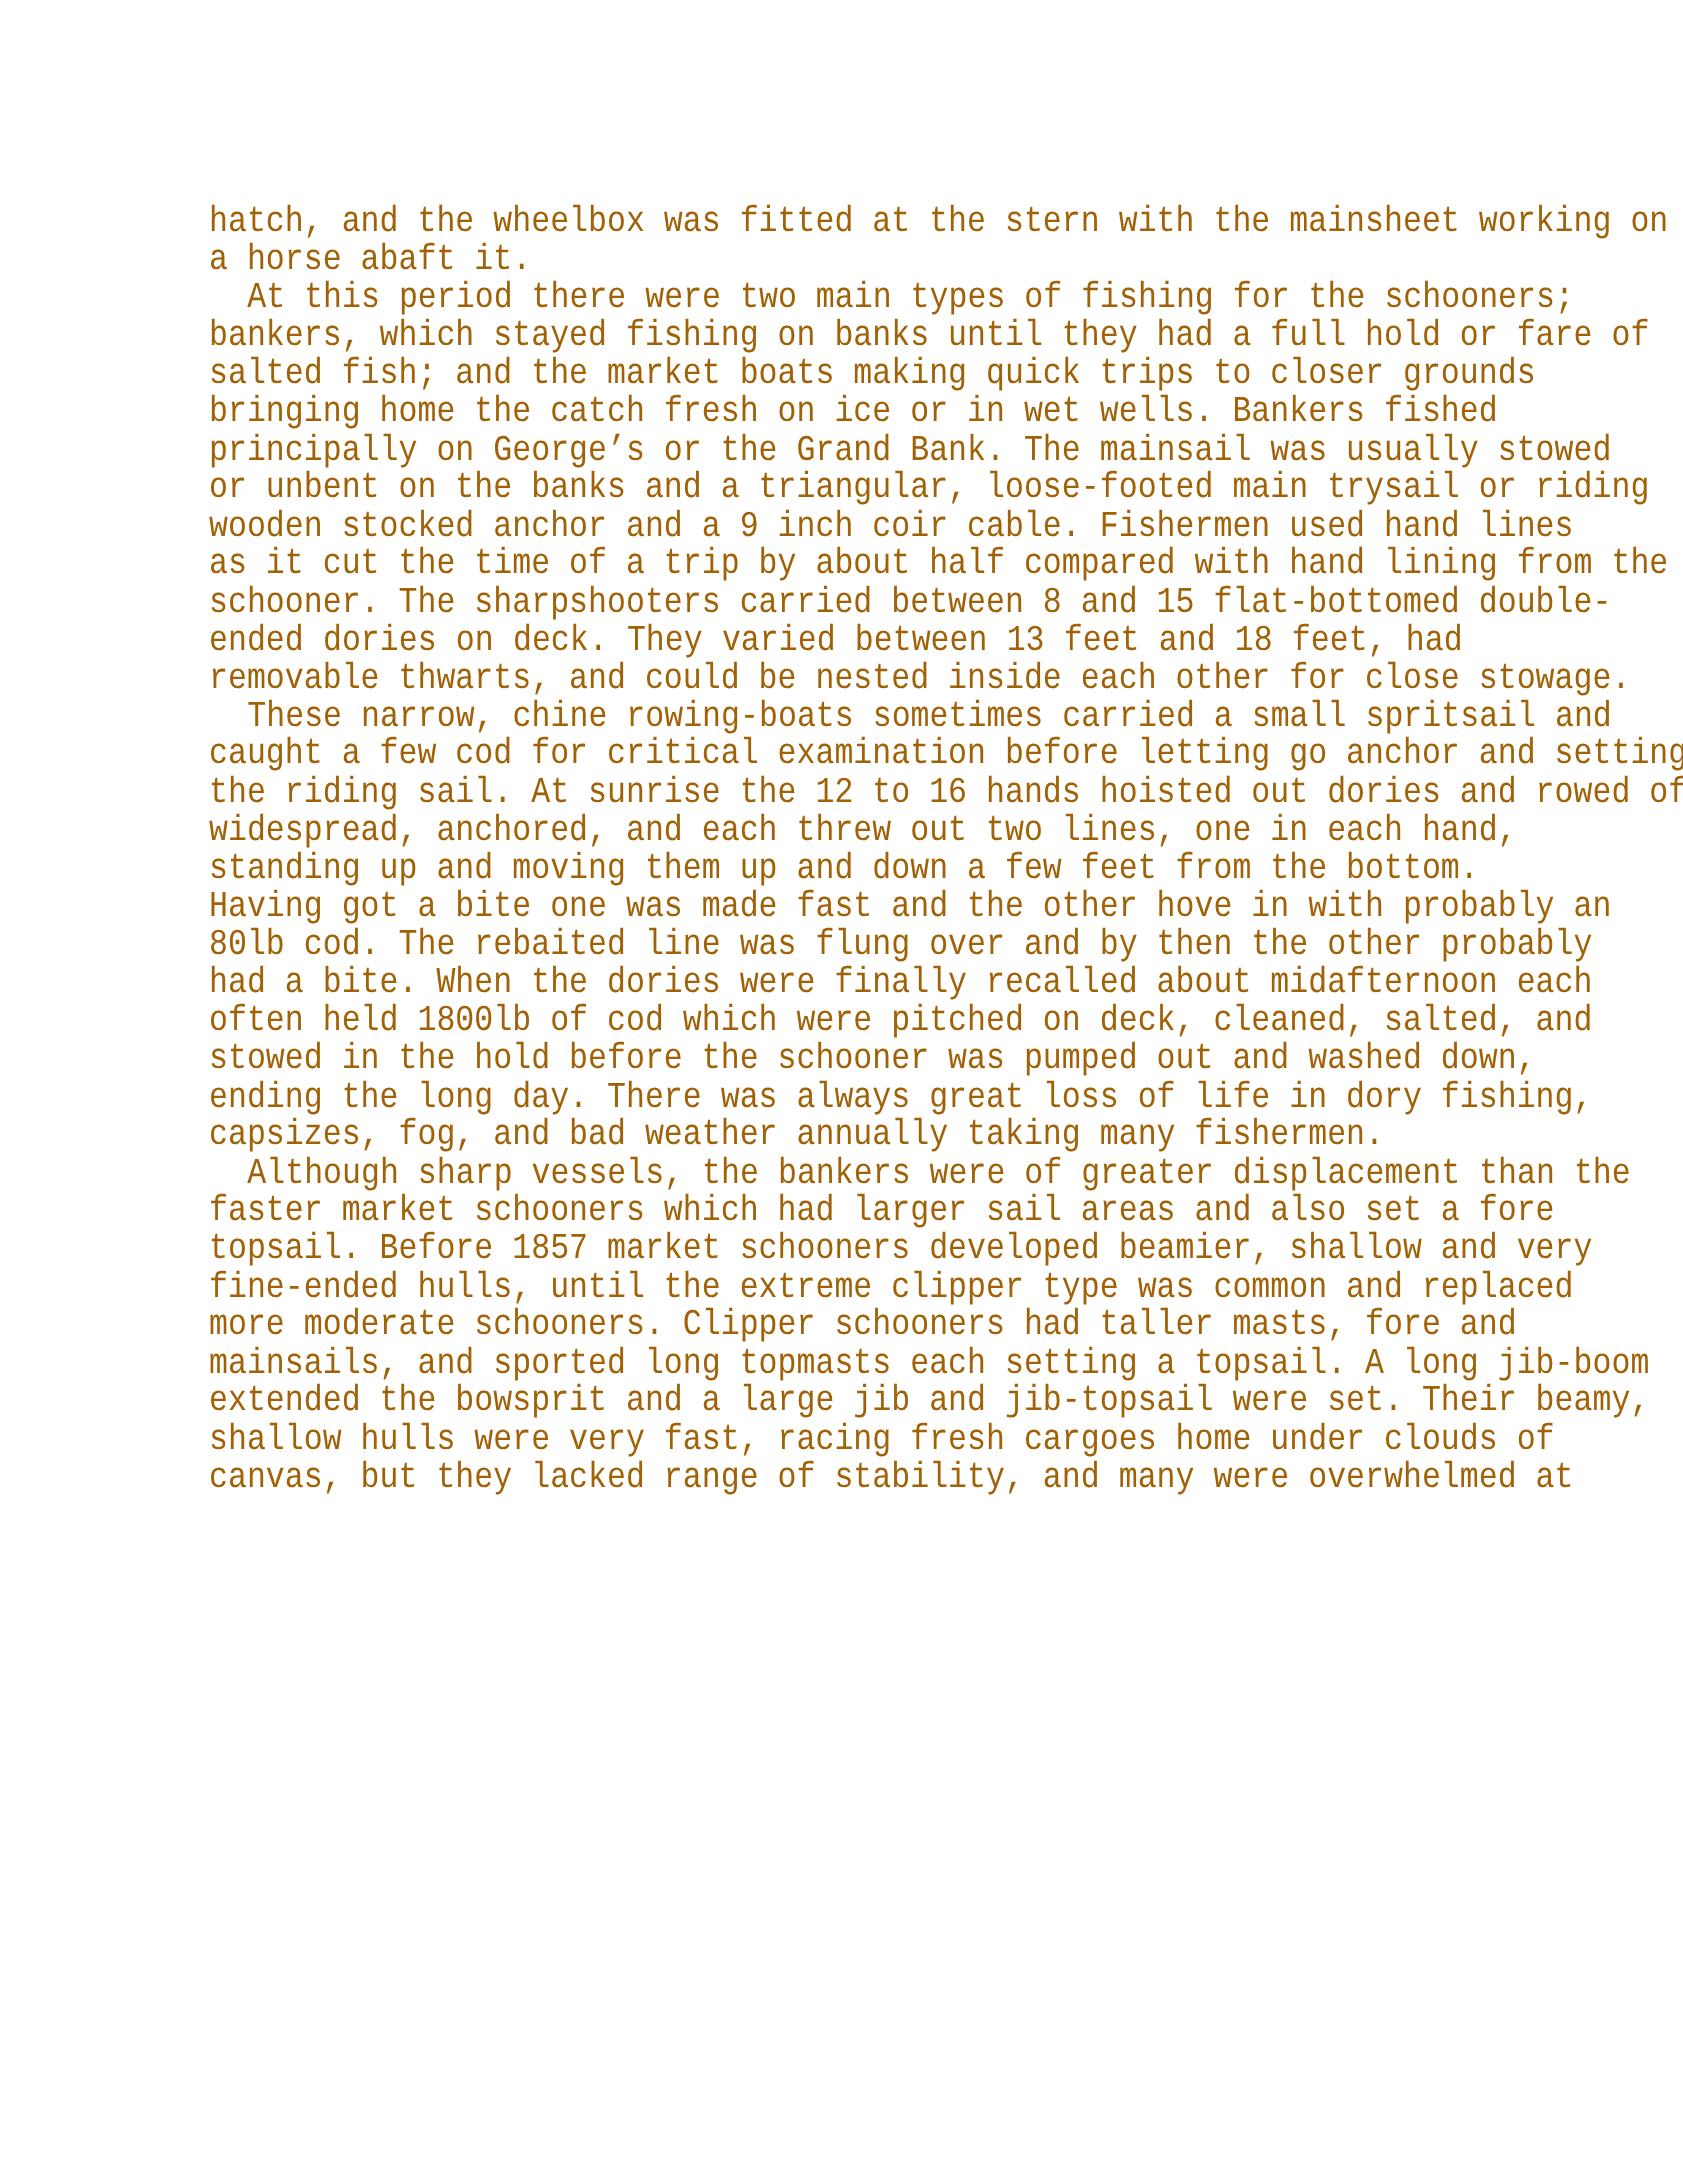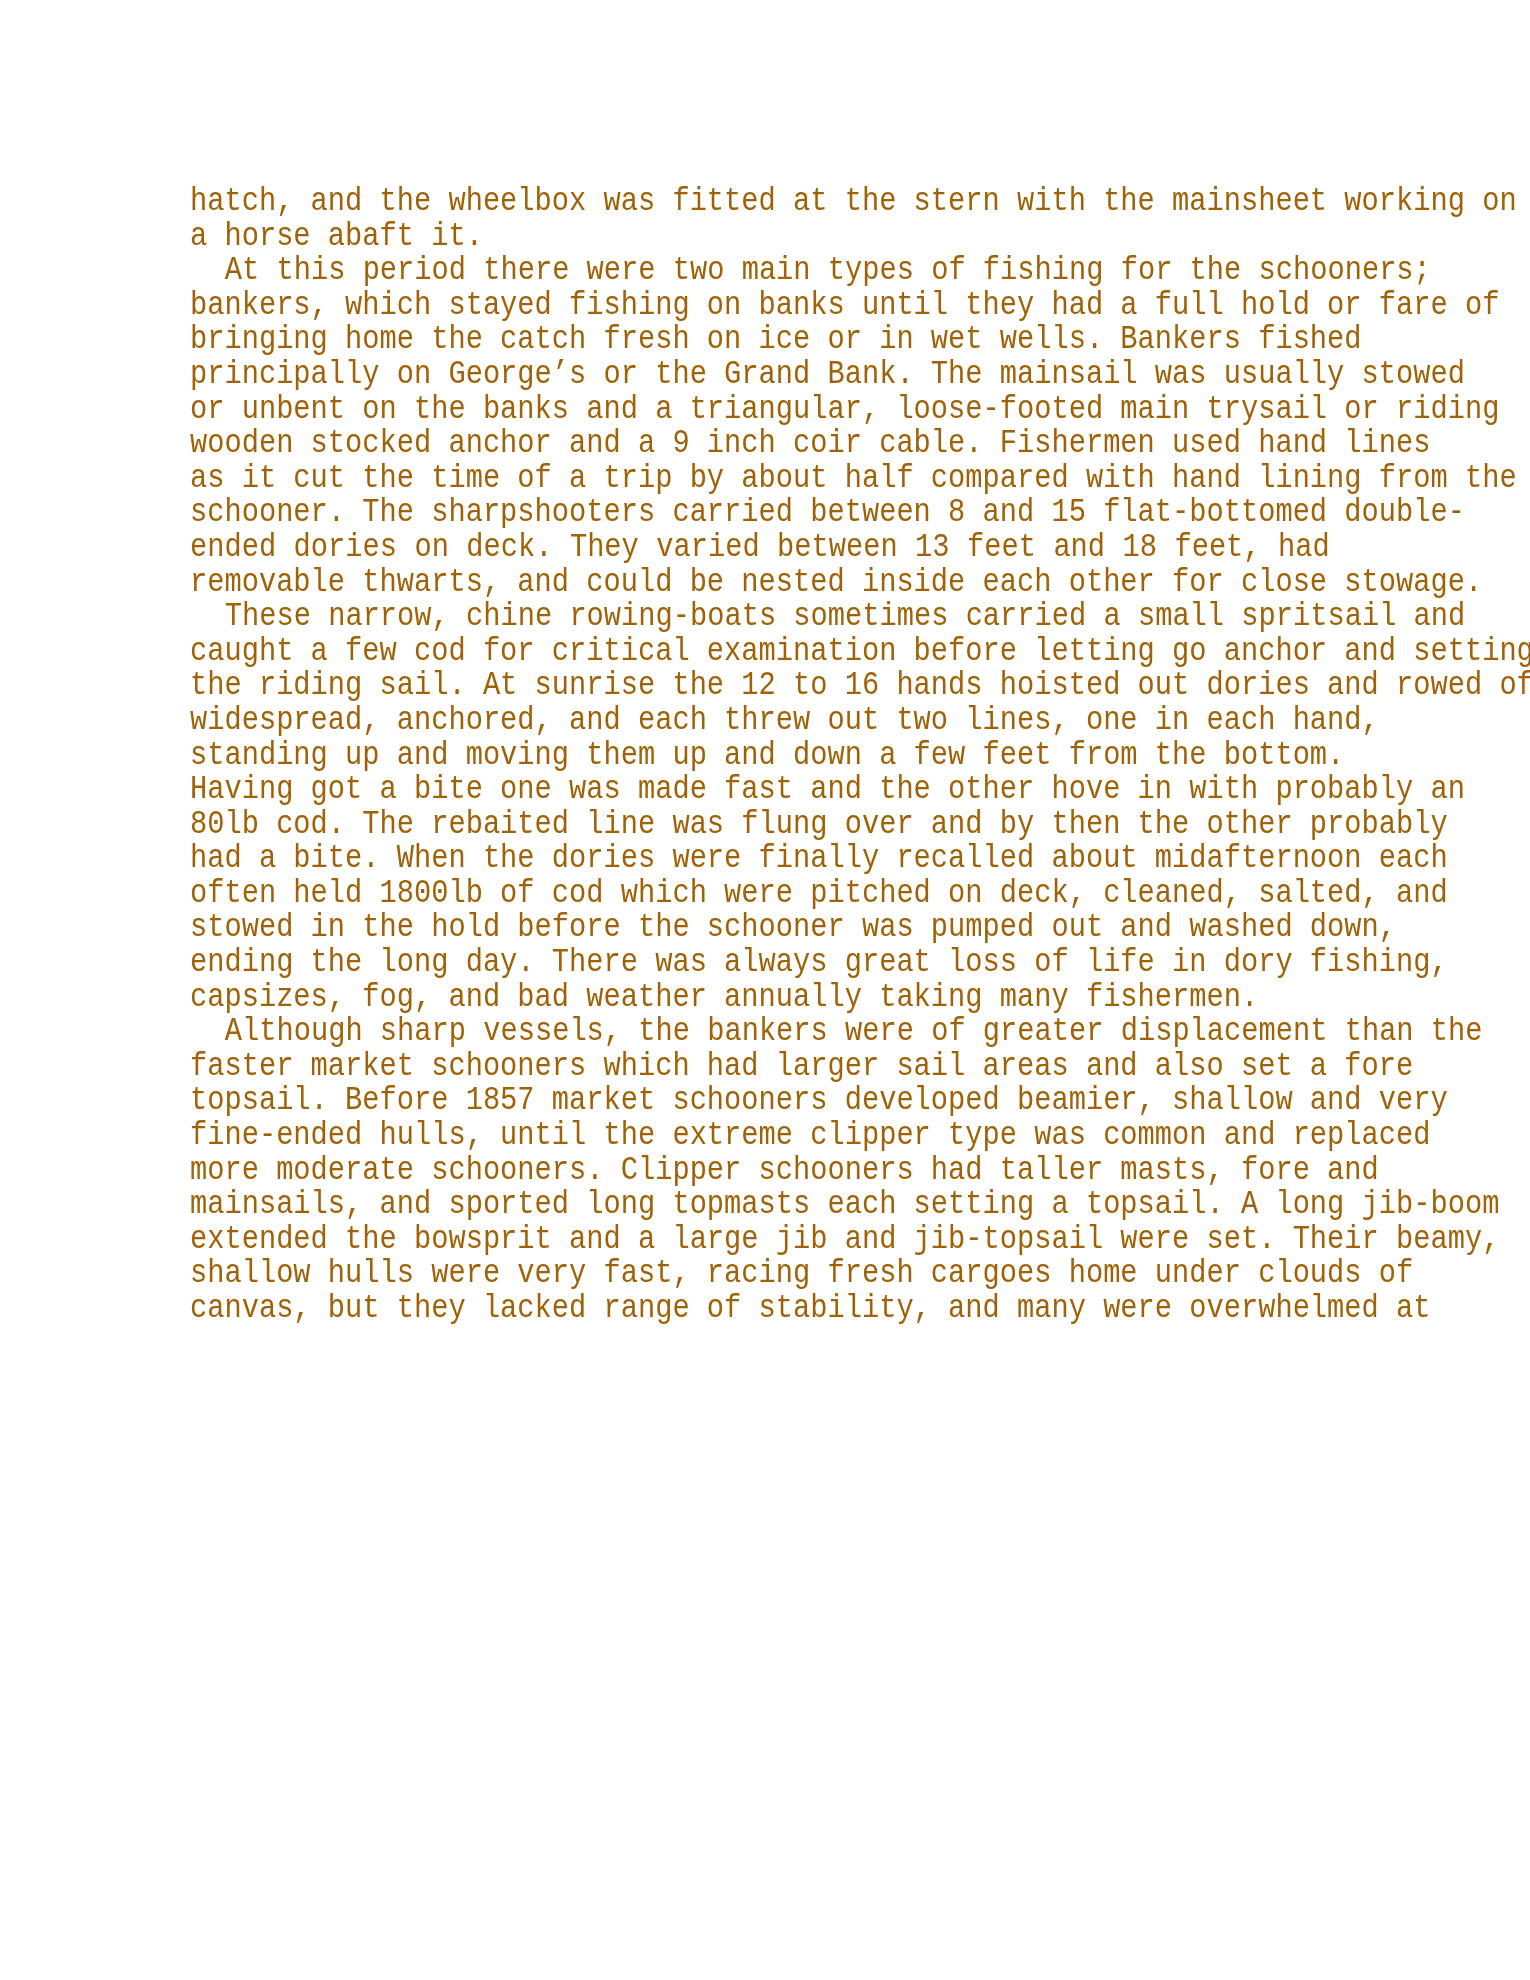--- a/index.html
+++ b/index.html
@@ -33,20 +33,23 @@
       <span class="inner">hatch, and the wheelbox was fitted at the stern with the mainsheet working on</span>
     </div>
     <div class="line last">
       <span class="inner">a horse abaft it.</span>
     </div>
     <div class="line indent">
       <span class="inner">At this period there were two main types of fishing for the schooners;</span>
     </div>
     <div class="line">
       <span class="inner">bankers, which stayed fishing on banks until they had a full hold or fare of</span>
+    </div>
+    <div class="line">
+      <span class="inner">salted fish; and the market boats making quick trips to closer grounds</span>
     </div>
     <div class="line">
       <span class="inner">bringing home the catch fresh on ice or in wet wells. Bankers fished</span>
     </div>
     <div class="line">
       <span class="inner">principally on George’s or the Grand Bank. The mainsail was usually stowed</span>
     </div>
     <div class="line">
       <span class="inner">or unbent on the banks and a triangular, loose-footed main trysail or riding</span>
     </div>

